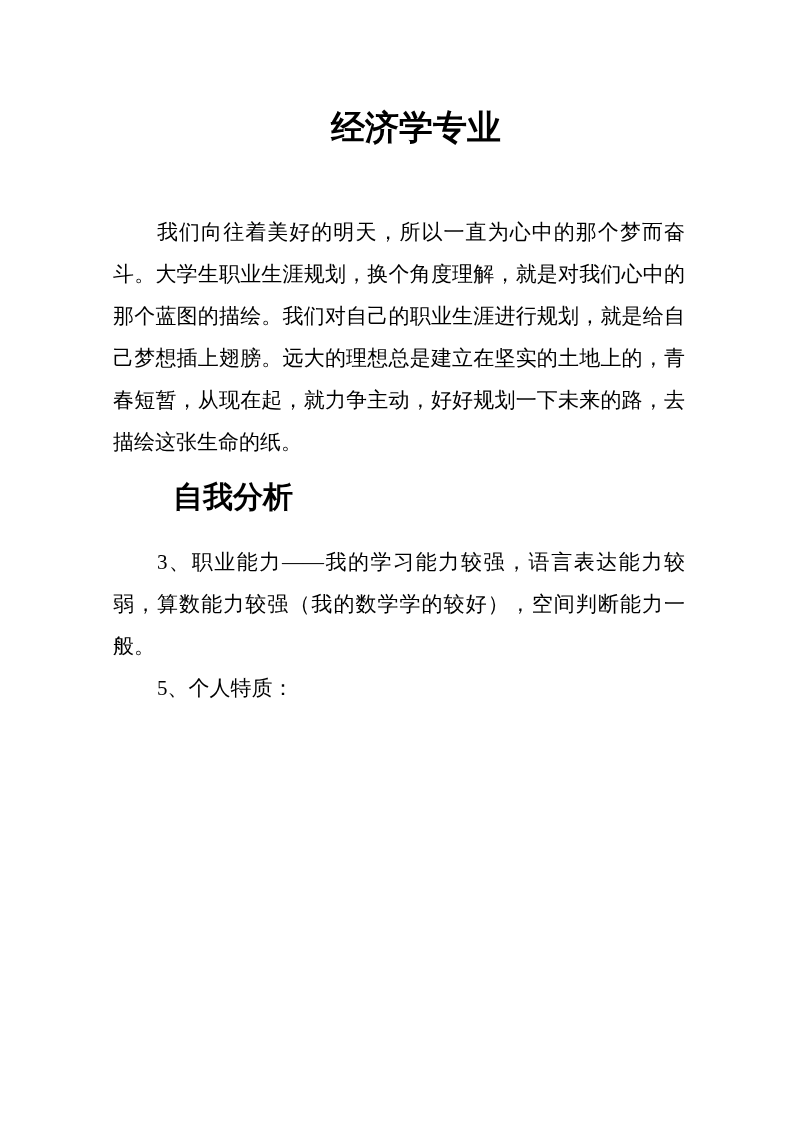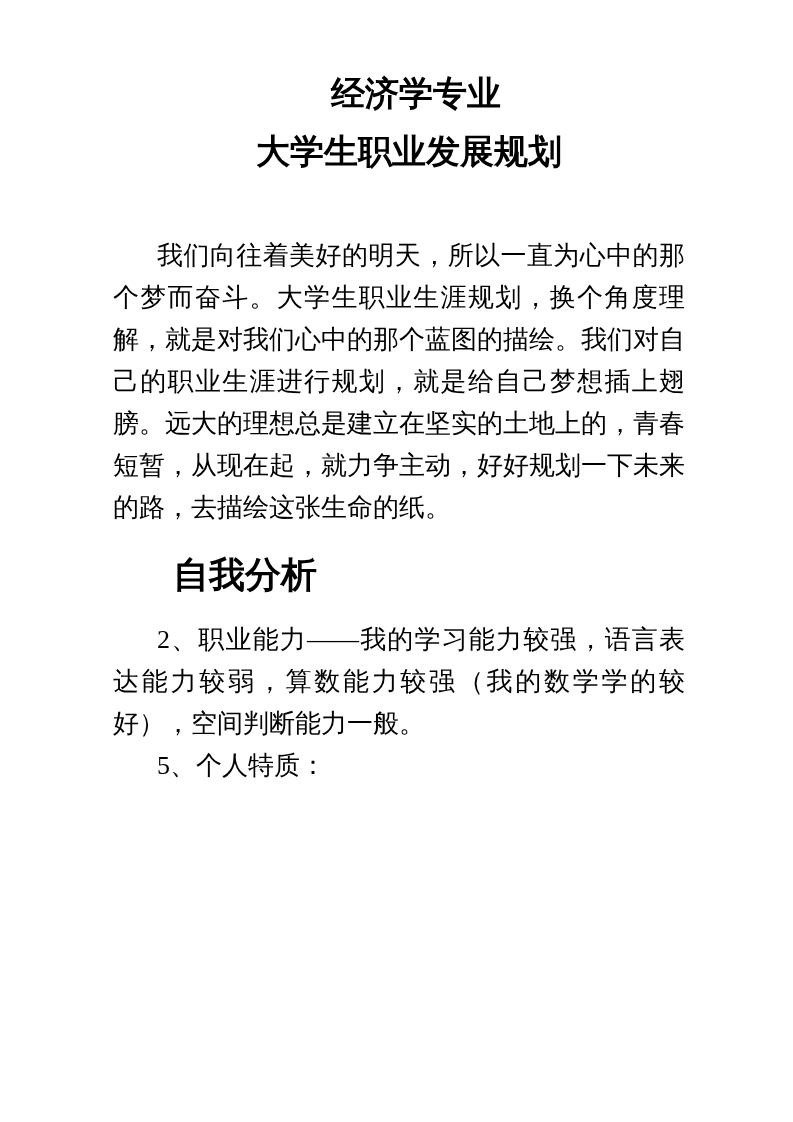--- a/index.html
+++ b/index.html
@@ -8,66 +8,65 @@
     background: #ffffff;
   }
   .page {
     position: relative;
     width: 793px;
     height: 803px;
     background: #ffffff;
     color: #000000;
     font-family: "Liberation Serif", "DejaVu Serif", serif;
     box-sizing: border-box;
-    padding: 65px 108px 0 113px;
+    padding: 99px 108px 0 113px;
     overflow: hidden;
   }
   .title-block {
     text-align: center;
   }
   .doc-title {
     font-size: 34px;
     font-weight: bold;
     line-height: 58px;
     white-space: nowrap;
   }
   .doc-title.t1 { text-indent: 34px; }
   .doc-title.t2 { text-indent: 20px; }
   .body-para {
-    font-size: 26px;
+    font-size: 21px;
     line-height: 42px;
     text-align: justify;
     text-justify: inter-character;
     text-indent: 44px;
     margin: 0;
     letter-spacing: 0;
   }
   .intro {
     margin-top: 54px;
   }
   .section-heading {
-    font-size: 36px;
+    font-size: 30px;
     font-weight: bold;
     line-height: 44px;
-    margin: 24px 0 22px 0;
+    margin: 12px 0 22px 0;
     text-indent: 60px;
   }
 </style>
 </head>
 <body>
 
 <div class="page">
 
   <div class="title-block">
     <div class="doc-title t1">经济学专业</div>
-    <div class="doc-title t2">大学生职业发展规划</div>
   </div>
 
   <p class="body-para intro">我们向往着美好的明天，所以一直为心中的那个梦而奋斗。大学生职业生涯规划，换个角度理解，就是对我们心中的那个蓝图的描绘。我们对自己的职业生涯进行规划，就是给自己梦想插上翅膀。远大的理想总是建立在坚实的土地上的，青春短暂，从现在起，就力争主动，好好规划一下未来的路，去描绘这张生命的纸。</p>
 
   <h2 class="section-heading">自我分析</h2>
 
 
-  <p class="body-para">2、职业能力——我的学习能力较强，语言表达能力较弱，算数能力较强（我的数学学的较好），空间判断能力一般。</p>
+  <p class="body-para">3、职业能力——我的学习能力较强，语言表达能力较弱，算数能力较强（我的数学学的较好），空间判断能力一般。</p>
 
   <p class="body-para">5、个人特质：</p>
 
 </div>
 
 </body></html>

